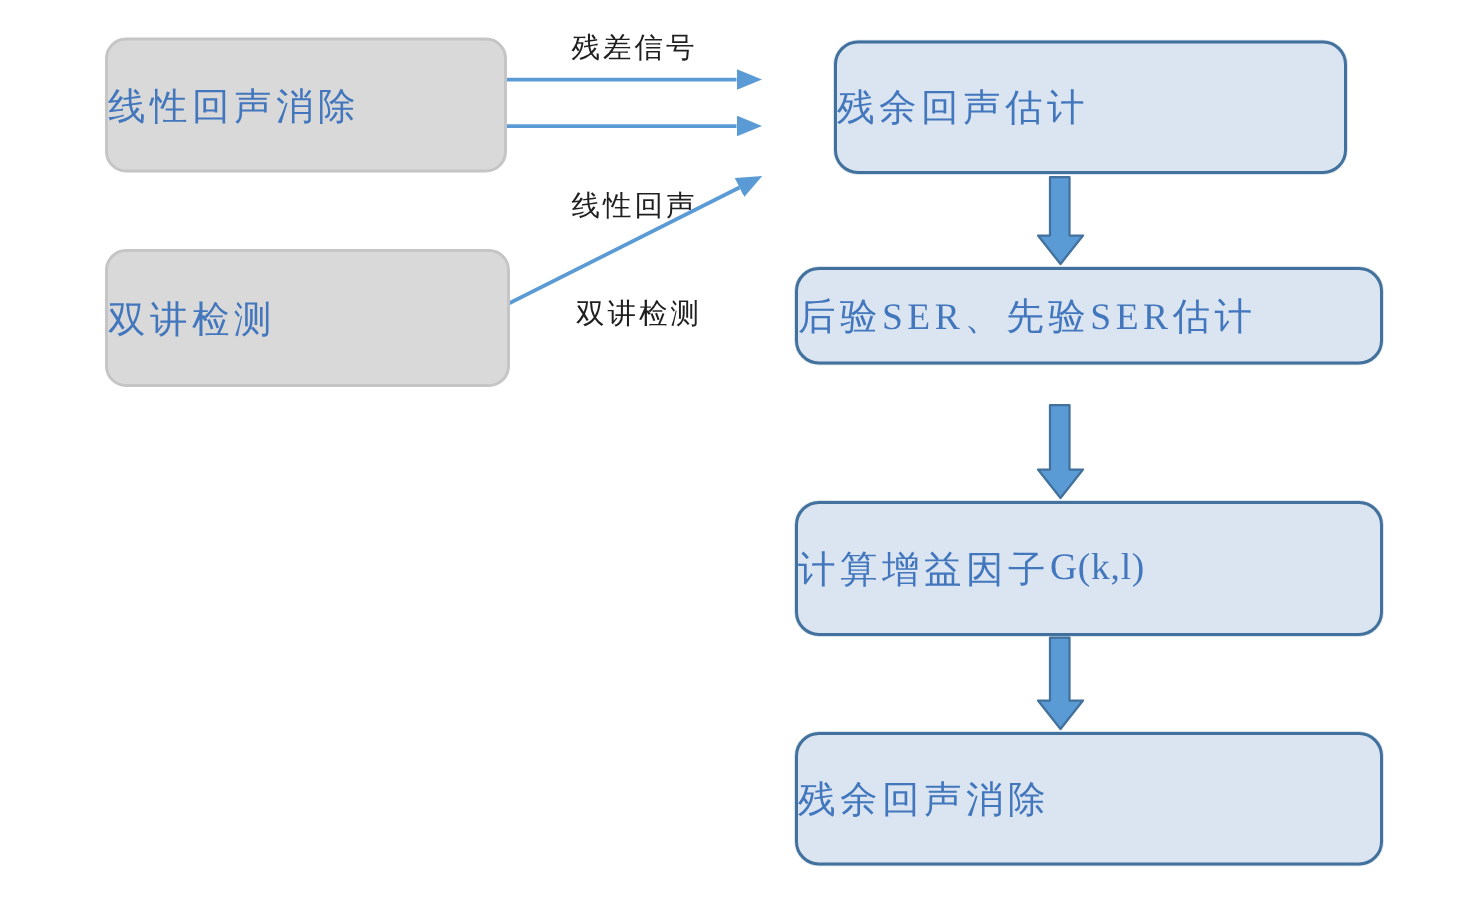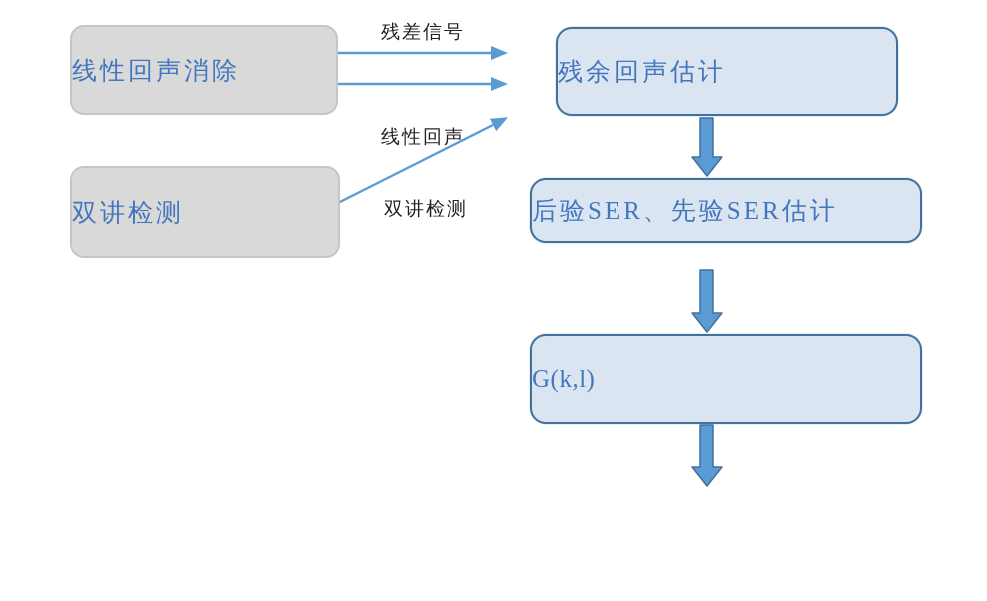--- a/index.html
+++ b/index.html
@@ -94,20 +94,24 @@
     <span>双讲检测</span>
   </div>
 
   <div class="node flow-box" id="flow-residual-echo-estimation">
     <span>残余回声估计</span>
   </div>
   <div class="node flow-box" id="flow-ser-estimation">
     <span>后验SER、先验SER估计</span>
   </div>
   <div class="node flow-box" id="flow-gain-factor">
+    <span>计算增益因子</span>
       <span class="math">G(k,l)</span>
+  </div>
+  <div class="node flow-box" id="flow-residual-echo-suppression">
+    <span>残余回声消除</span>
   </div>
 
   <div class="edge-label" id="edge-label-residual-signal">残差信号</div>
   <div class="edge-label" id="edge-label-linear-echo">线性回声</div>
   <div class="edge-label" id="edge-label-double-talk">双讲检测</div>
 
 </div>
 
 </body></html>

